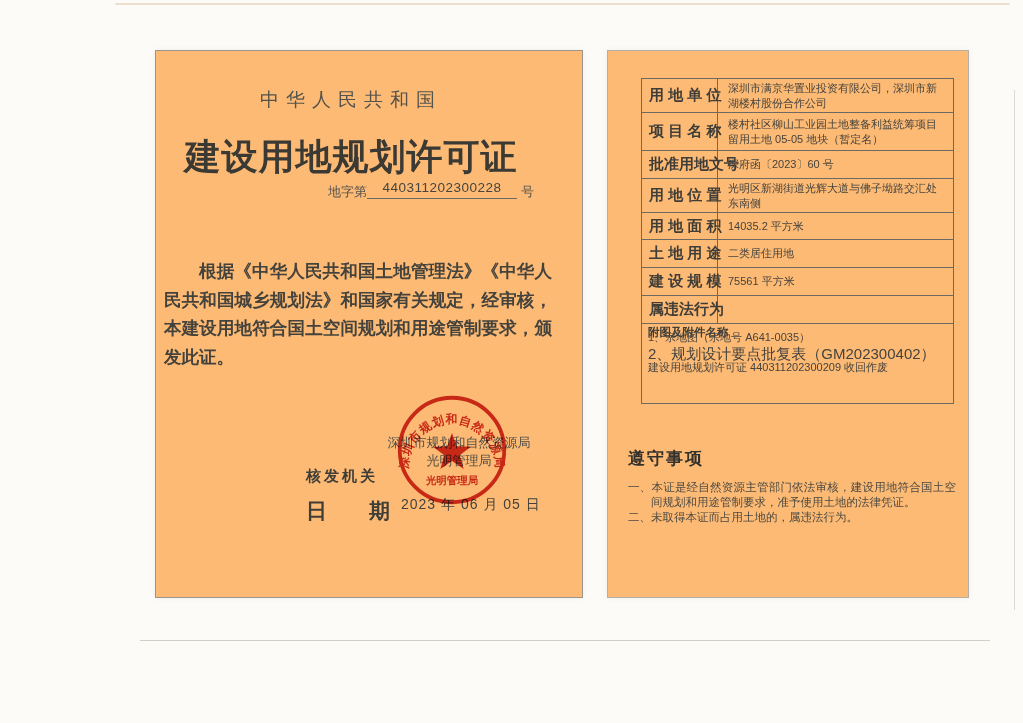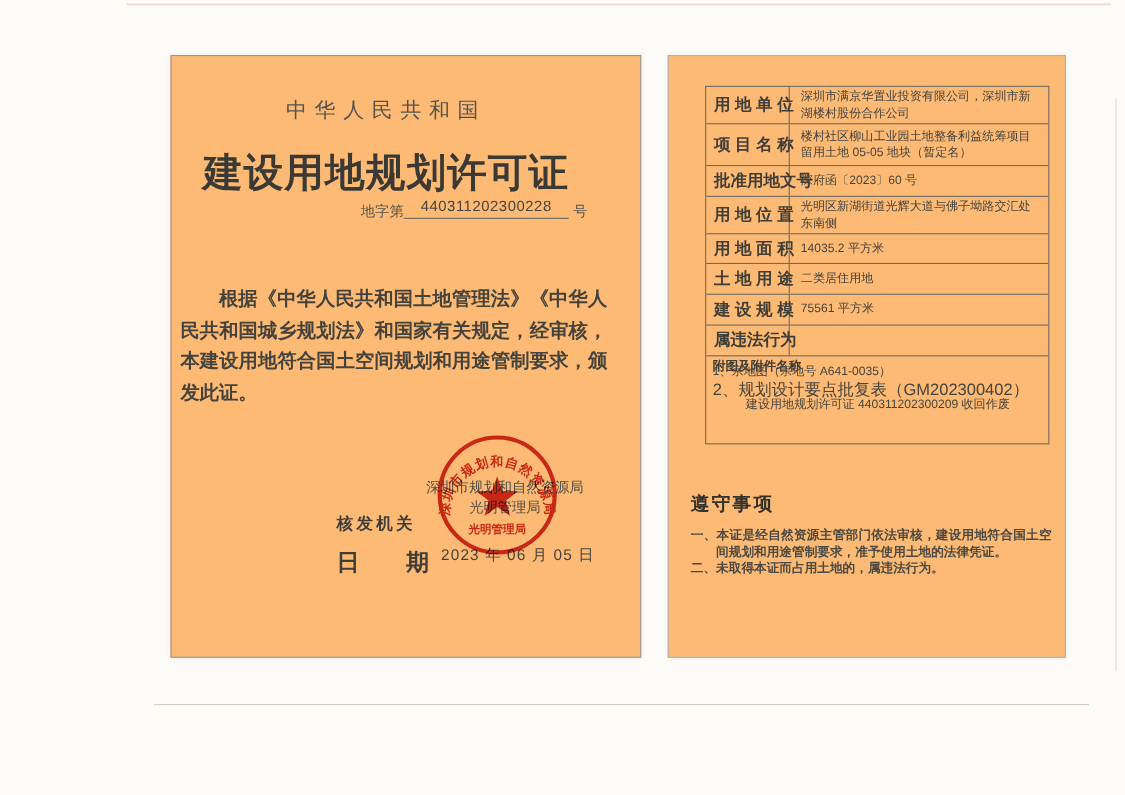--- a/index.html
+++ b/index.html
@@ -57,26 +57,26 @@
   .trow:first-child{border-top:none;}
   .tlabel{width:76px;min-width:76px;border-right:1px solid #6e6a63;box-sizing:border-box;
     display:flex;align-items:center;padding:2px 9px 2px 7px;
     font-size:15px;font-weight:600;color:#3f3d38;white-space:nowrap;}
   .tvalue{flex:1;display:flex;align-items:center;padding:2px 6px 2px 10px;
     font-size:11px;line-height:14.5px;color:#45433e;}
   .attach-row{position:relative;height:80px;}
   .attach-row .hdr{position:absolute;top:1px;left:6px;font-size:11.5px;font-weight:600;color:#3f3d38;}
   .attach-row .l1{position:absolute;top:6px;left:6px;font-size:11px;color:#45433e;}
   .attach-row .l2{position:absolute;top:21px;left:6px;font-size:15px;color:#45433e;}
-  .attach-row .l3{position:absolute;top:36px;left:6px;font-size:11px;color:#45433e;margin-left:30px;}
+  .attach-row .l3{position:absolute;top:36px;left:6px;font-size:11px;color:#45433e;}
 
   .notes{position:absolute;left:20px;top:396px;width:328px;}
   .notes h2{margin:0 0 10px 0;font-size:17px;font-weight:700;letter-spacing:2px;color:#33312c;}
   .note-item{font-size:11.5px;line-height:14.5px;color:#4b4942;
-    padding-left:2em;text-indent:-2em;margin-bottom:1px;text-align:justify;font-weight:bold;}
+    padding-left:2em;text-indent:-2em;margin-bottom:1px;text-align:justify;}
 </style>
 </head>
 <body>
 
 <div class="artifact top"></div>
 <div class="artifact bottom"></div>
 <div class="artifact right"></div>
 
 <section class="page left">
   <div class="content">

